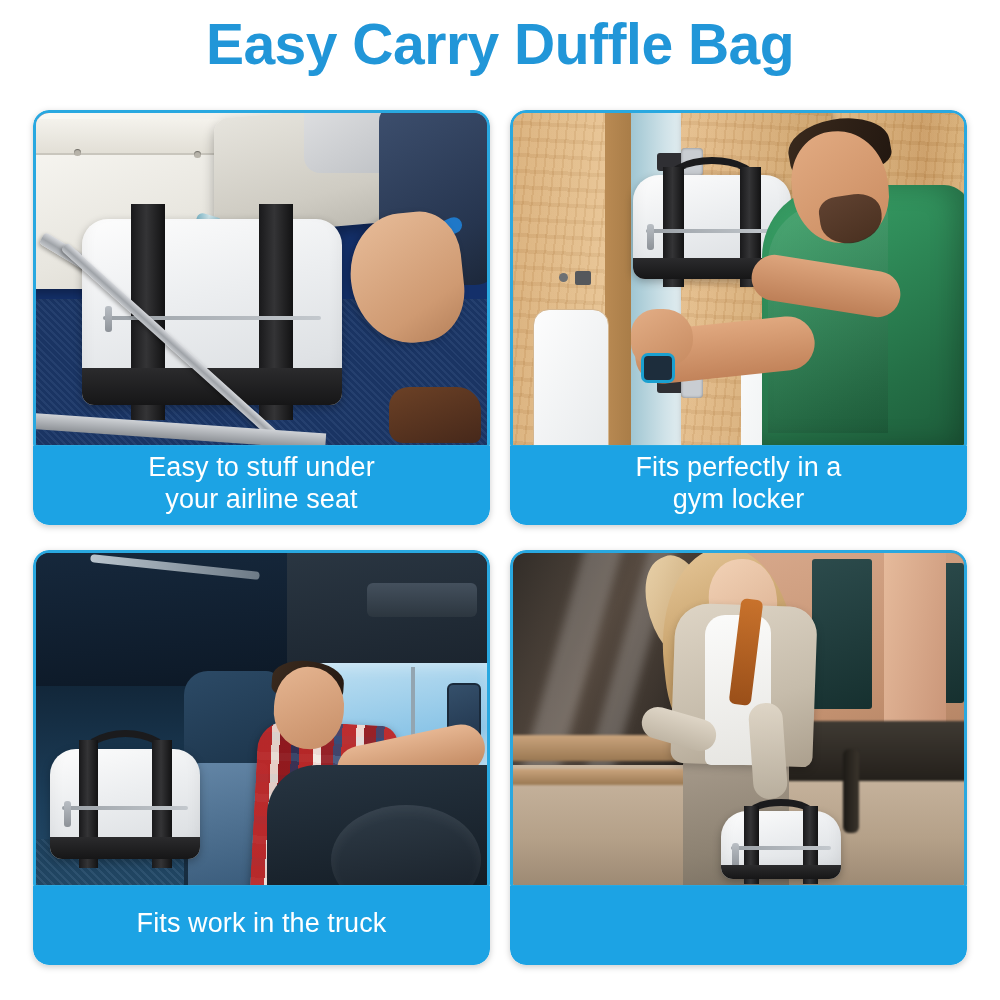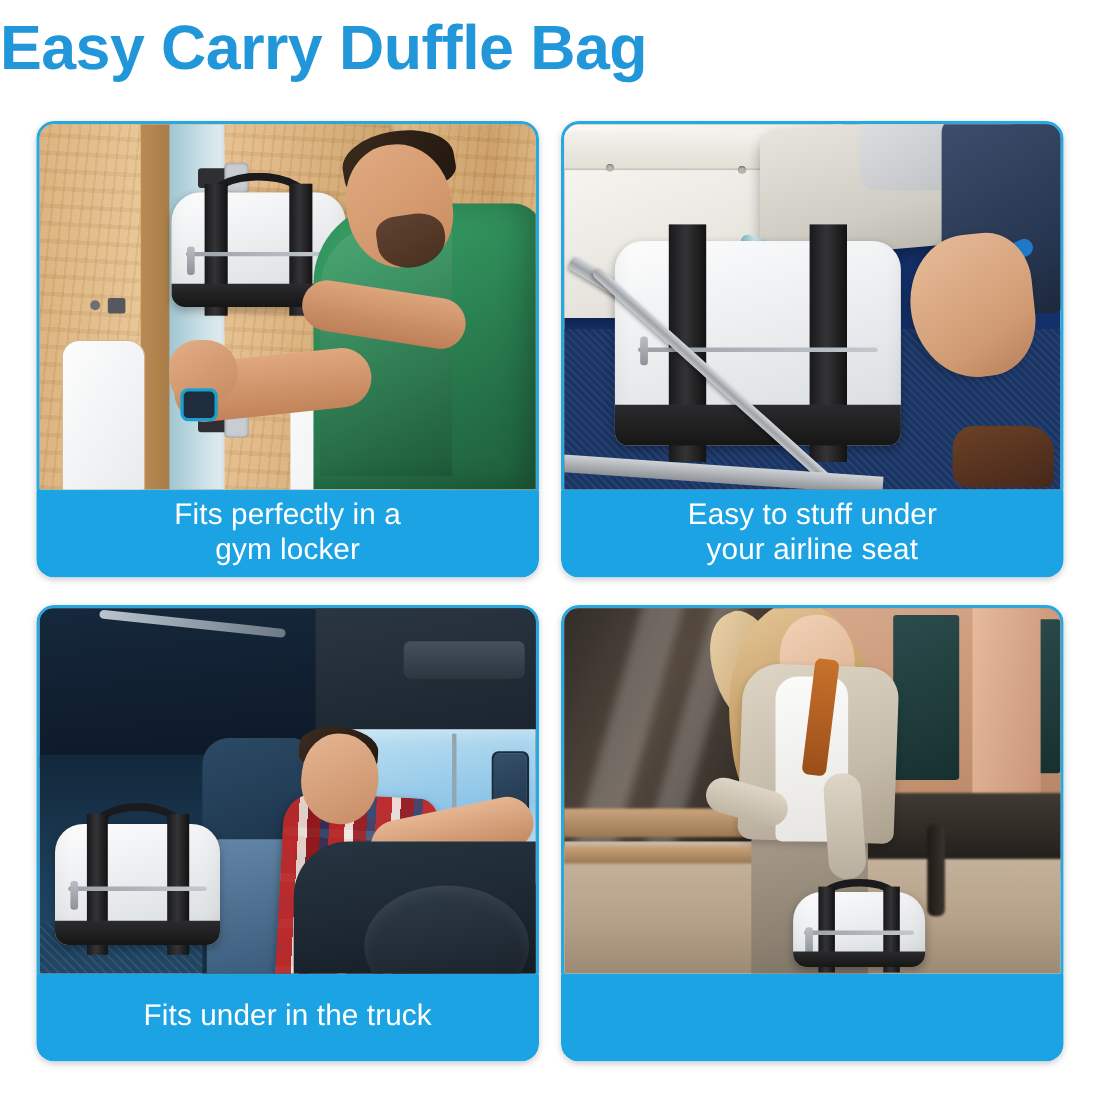--- a/index.html
+++ b/index.html
@@ -19,20 +19,21 @@
     height: 1000px;
     background: #ffffff;
   }
 
   
   .page-title {
     position: absolute;
     top: 16px;
     left: 0;
     width: 1000px;
+    text-align: center;
     font-size: 57px;
     font-weight: bold;
     letter-spacing: -0.5px;
     color: #2196d8;
     line-height: 1.0;
     white-space: nowrap;
   }
 
   
   .cards {
@@ -515,20 +516,60 @@
   .bag4 { left:208px; top:258px; width:120px; height:68px; }
 </style>
 </head>
 <body>
 
 <div class="page">
 
   <h1 class="page-title">Easy Carry Duffle Bag</h1>
 
   <div class="cards">
+
+    <div class="card">
+      <div class="photo">
+        <div class="photo-inner">
+          <div class="air-bg"></div>
+          <div class="air-carpet"></div>
+          <div class="air-seatback">
+            <div class="air-seat-pocket"></div>
+            <div class="air-screw" style="left:48px; top:42px;"></div>
+            <div class="air-screw" style="left:168px; top:44px;"></div>
+          </div>
+          <div class="air-seat-top"></div>
+          <div class="air-blanket"></div>
+          <div class="air-legbar air-leg1"></div>
+          <div class="air-belt"></div>
+
+          <div class="bag bag2">
+            <div class="bag-body"></div>
+            <div class="bag-strap bag-strap-l"></div>
+            <div class="bag-strap bag-strap-r"></div>
+            <div class="bag-zip"></div>
+            <div class="bag-zip-pull"></div>
+            <div class="bag-base"></div>
+          </div>
+
+          <div class="air-legbar air-leg2"></div>
+          <div class="air-rail"></div>
+          <div class="air-sleeve"></div>
+          <div class="air-cuff"></div>
+          <div class="air-hand"></div>
+          <div class="air-shoe"></div>
+        </div>
+      </div>
+      <div class="caption">
+        <div>
+          <span>Easy to stuff under</span>
+          <span>your airline seat</span>
+        </div>
+      </div>
+    </div>
 
     <div class="card">
       <div class="photo">
         <div class="photo-inner">
           <div class="loc-bg"></div>
           <div class="loc-panel loc-wall-l">
               <div class="loc-grain"></div>
             </div>
           <div class="loc-panel loc-wall-m"></div>
           <div class="loc-panel loc-door-open"></div>
@@ -571,60 +612,20 @@
         <div>
           <span>Fits perfectly in a</span>
           <span>gym locker</span>
         </div>
       </div>
     </div>
 
     <div class="card">
       <div class="photo">
         <div class="photo-inner">
-          <div class="air-bg"></div>
-          <div class="air-carpet"></div>
-          <div class="air-seatback">
-            <div class="air-seat-pocket"></div>
-            <div class="air-screw" style="left:48px; top:42px;"></div>
-            <div class="air-screw" style="left:168px; top:44px;"></div>
-          </div>
-          <div class="air-seat-top"></div>
-          <div class="air-blanket"></div>
-          <div class="air-legbar air-leg1"></div>
-          <div class="air-belt"></div>
-
-          <div class="bag bag2">
-            <div class="bag-body"></div>
-            <div class="bag-strap bag-strap-l"></div>
-            <div class="bag-strap bag-strap-r"></div>
-            <div class="bag-zip"></div>
-            <div class="bag-zip-pull"></div>
-            <div class="bag-base"></div>
-          </div>
-
-          <div class="air-legbar air-leg2"></div>
-          <div class="air-rail"></div>
-          <div class="air-sleeve"></div>
-          <div class="air-cuff"></div>
-          <div class="air-hand"></div>
-          <div class="air-shoe"></div>
-        </div>
-      </div>
-      <div class="caption">
-        <div>
-          <span>Easy to stuff under</span>
-          <span>your airline seat</span>
-        </div>
-      </div>
-    </div>
-
-    <div class="card">
-      <div class="photo">
-        <div class="photo-inner">
           <div class="trk-bg"></div>
           <div class="trk-ceiling"></div>
           <div class="trk-ceil-light"></div>
           <div class="trk-wall-l"></div>
           <div class="trk-console">
             <div class="trk-console-panel"></div>
           </div>
           <div class="trk-window"></div>
           <div class="trk-pole"></div>
           <div class="trk-mirror"></div>
@@ -644,21 +645,21 @@
             <div class="bag-strap bag-strap-l"></div>
             <div class="bag-strap bag-strap-r"></div>
             <div class="bag-zip"></div>
             <div class="bag-zip-pull"></div>
             <div class="bag-base"></div>
           </div>
         </div>
       </div>
       <div class="caption">
         <div>
-          <span>Fits under in the truck</span>
+          <span>Fits work in the truck</span>
         </div>
       </div>
     </div>
 
     <div class="card">
       <div class="photo">
         <div class="photo-inner">
           <div class="st-bg"></div>
           <div class="st-building"></div>
           <div class="st-window-dark st-w1"></div>

